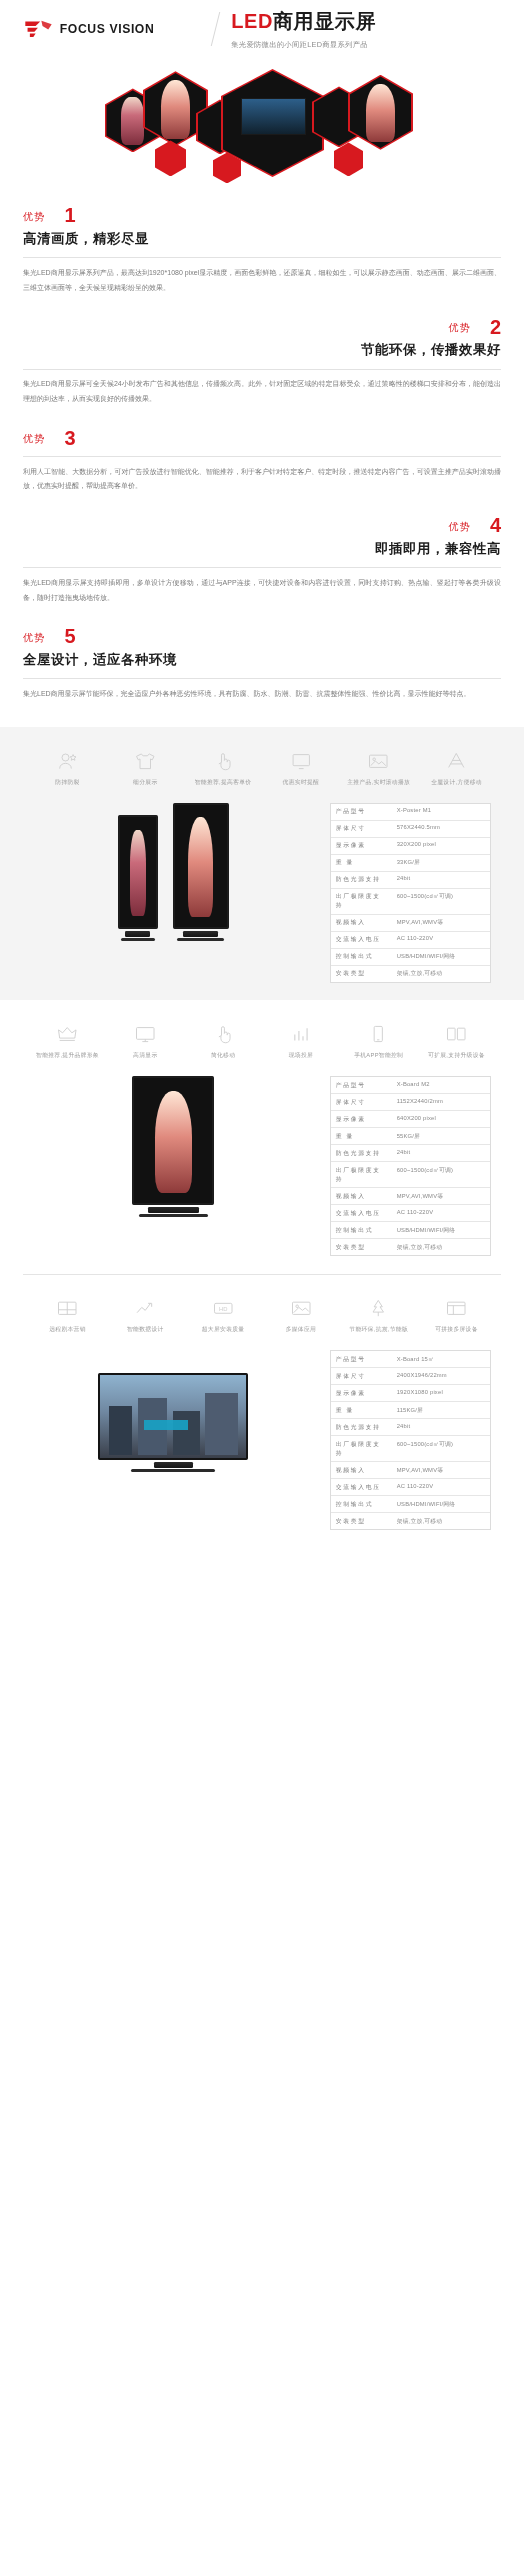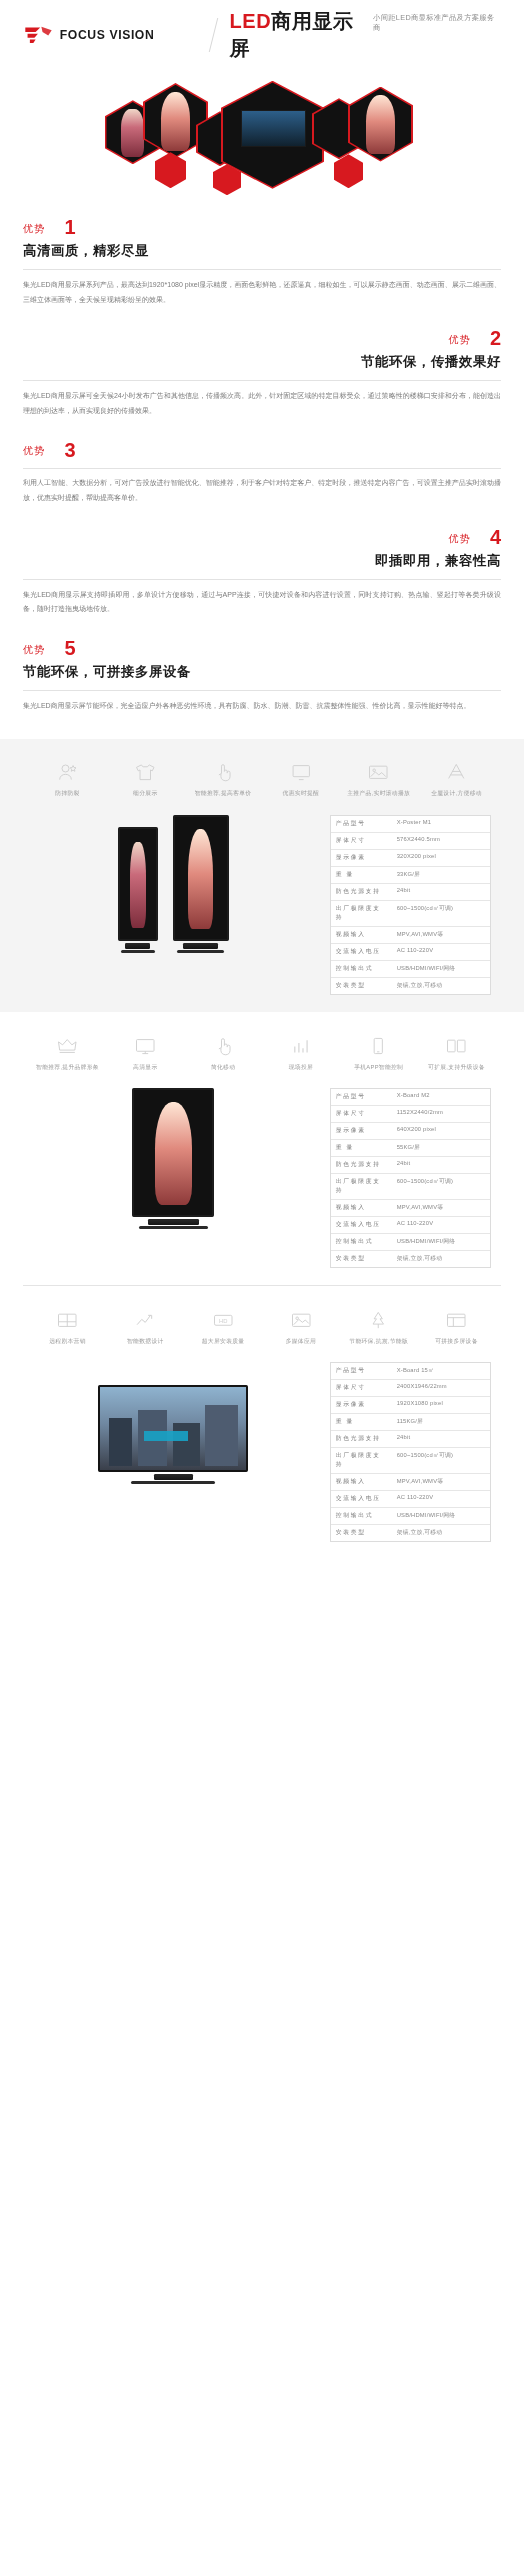--- a/index.html
+++ b/index.html
@@ -21,21 +21,21 @@
   }
   .logo-block { display: flex; align-items: center; gap: 5.8px; width: 192px; }
   .logo-mark { width: 31px; height: 23px; position: relative; }
   .logo-mark svg { display: block; }
   .logo-text { font-size: 12.2px; font-weight: bold; letter-spacing: 0.6px; color: #1a1a1a; }
   .header-divider {
     width: 1.2px; height: 34px; background: #d8d8d8;
     transform: skewX(-14deg);
     margin: 0 15px 0 0;
   }
-  .header-right { display: flex; flex-direction: row; justify-content: center; }
+  .header-right { display: flex; flex-direction: column; justify-content: center; }
   .header-title {
     font-size: 20px; font-weight: bold; letter-spacing: 0.6px;
     color: #1b1b1b;
   }
   .header-title .red { color: #d7191f; }
   .header-sub {
     margin-top: 5.2px; font-size: 7.3px; color: #8c8c8c; letter-spacing: 0.3px;
   }
 
   
@@ -201,21 +201,21 @@
           <path d="M32 5 L50 11 L44 20 L34 14 Z" fill="#d7191f" opacity=".85"></path>
         </svg>
       </span>
       <span class="logo-text">FOCUS VISION</span>
     </div>
     <div class="header-divider"></div>
     <div class="header-right">
       <div class="header-title">
         <span class="red">LED</span><span>商用显示屏</span>
       </div>
-      <div class="header-sub">小间距LED商显标准产品及方案服务商</div>
+      <div class="header-sub">集光爱防微出的小间距LED商显系列产品</div>
     </div>
   </div>
 
   <div class="hero">
     <div class="hero-inner">
       <div class="hex outline" style="left:5.8px; top:23px; width:56px; height:64px;">
         <div class="inner ph-poster-a"></div>
       </div>
       <div class="hex outline" style="left:44px; top:5.8px; width:65px; height:75px;">
         <div class="inner ph-poster-b"></div>
@@ -276,21 +276,21 @@
     <div class="adv-title">即插即用，兼容性高</div>
     <div class="adv-rule"></div>
     <div class="adv-desc">集光LED商用显示屏支持即插即用，多单设计方便移动，通过与APP连接，可快捷对设备和内容进行设置，同时支持订购、热点输、竖起打等各类升级设备，随时打造拖曳场地传放。</div>
   </div>
 
   <div class="adv">
     <div class="adv-kicker">
       <span class="word">优势</span>
       <span class="num">5</span>
     </div>
-    <div class="adv-title">节能环保，可拼接多屏设备</div>
+    <div class="adv-title">全屋设计，适应各种环境</div>
     <div class="adv-rule"></div>
     <div class="adv-desc">集光LED商用显示屏节能环保，完全适应户外各种恶劣性环境，具有防腐、防水、防潮、防雷、抗震整体性能强、性价比高，显示性能好等特点。</div>
   </div>
 
   <div style="height:23px"></div>
 
   <div class="section grey">
     <div class="feature-row">
       <div class="feature">
         <span class="ic">

